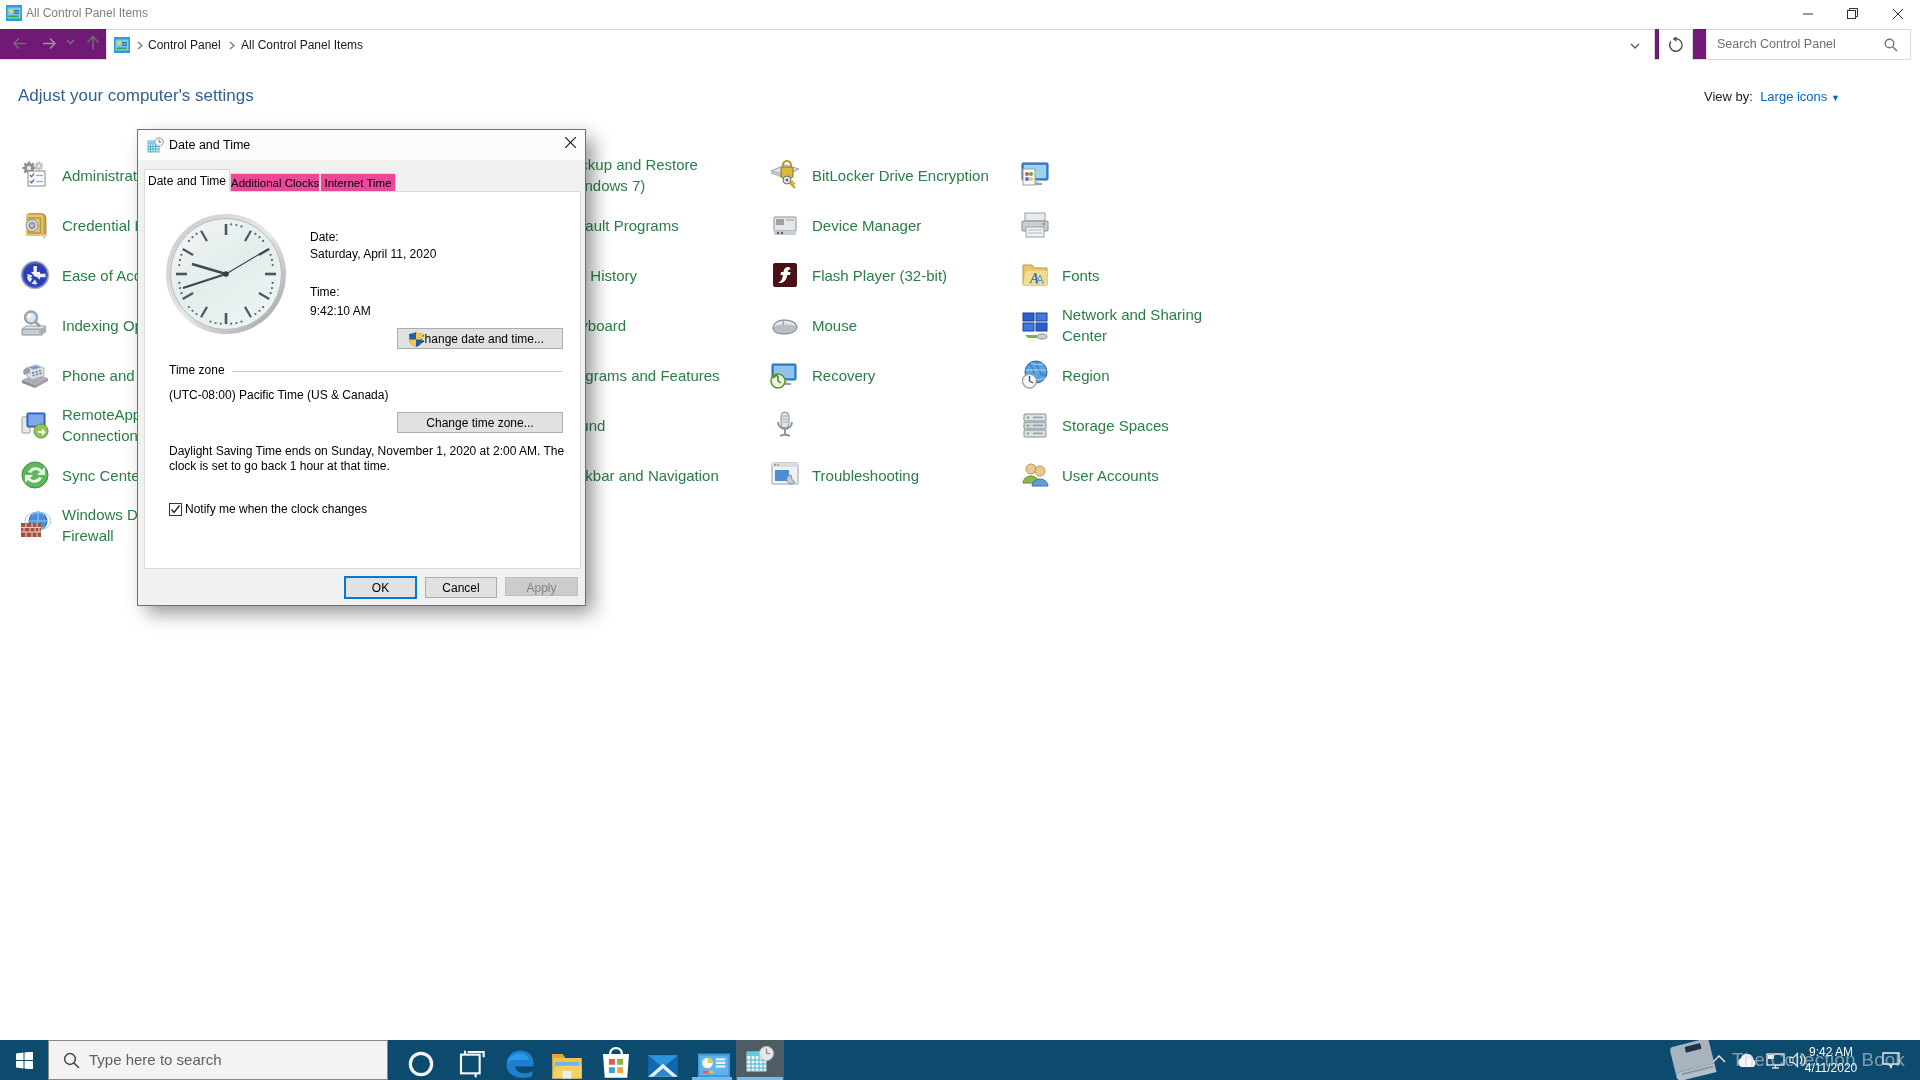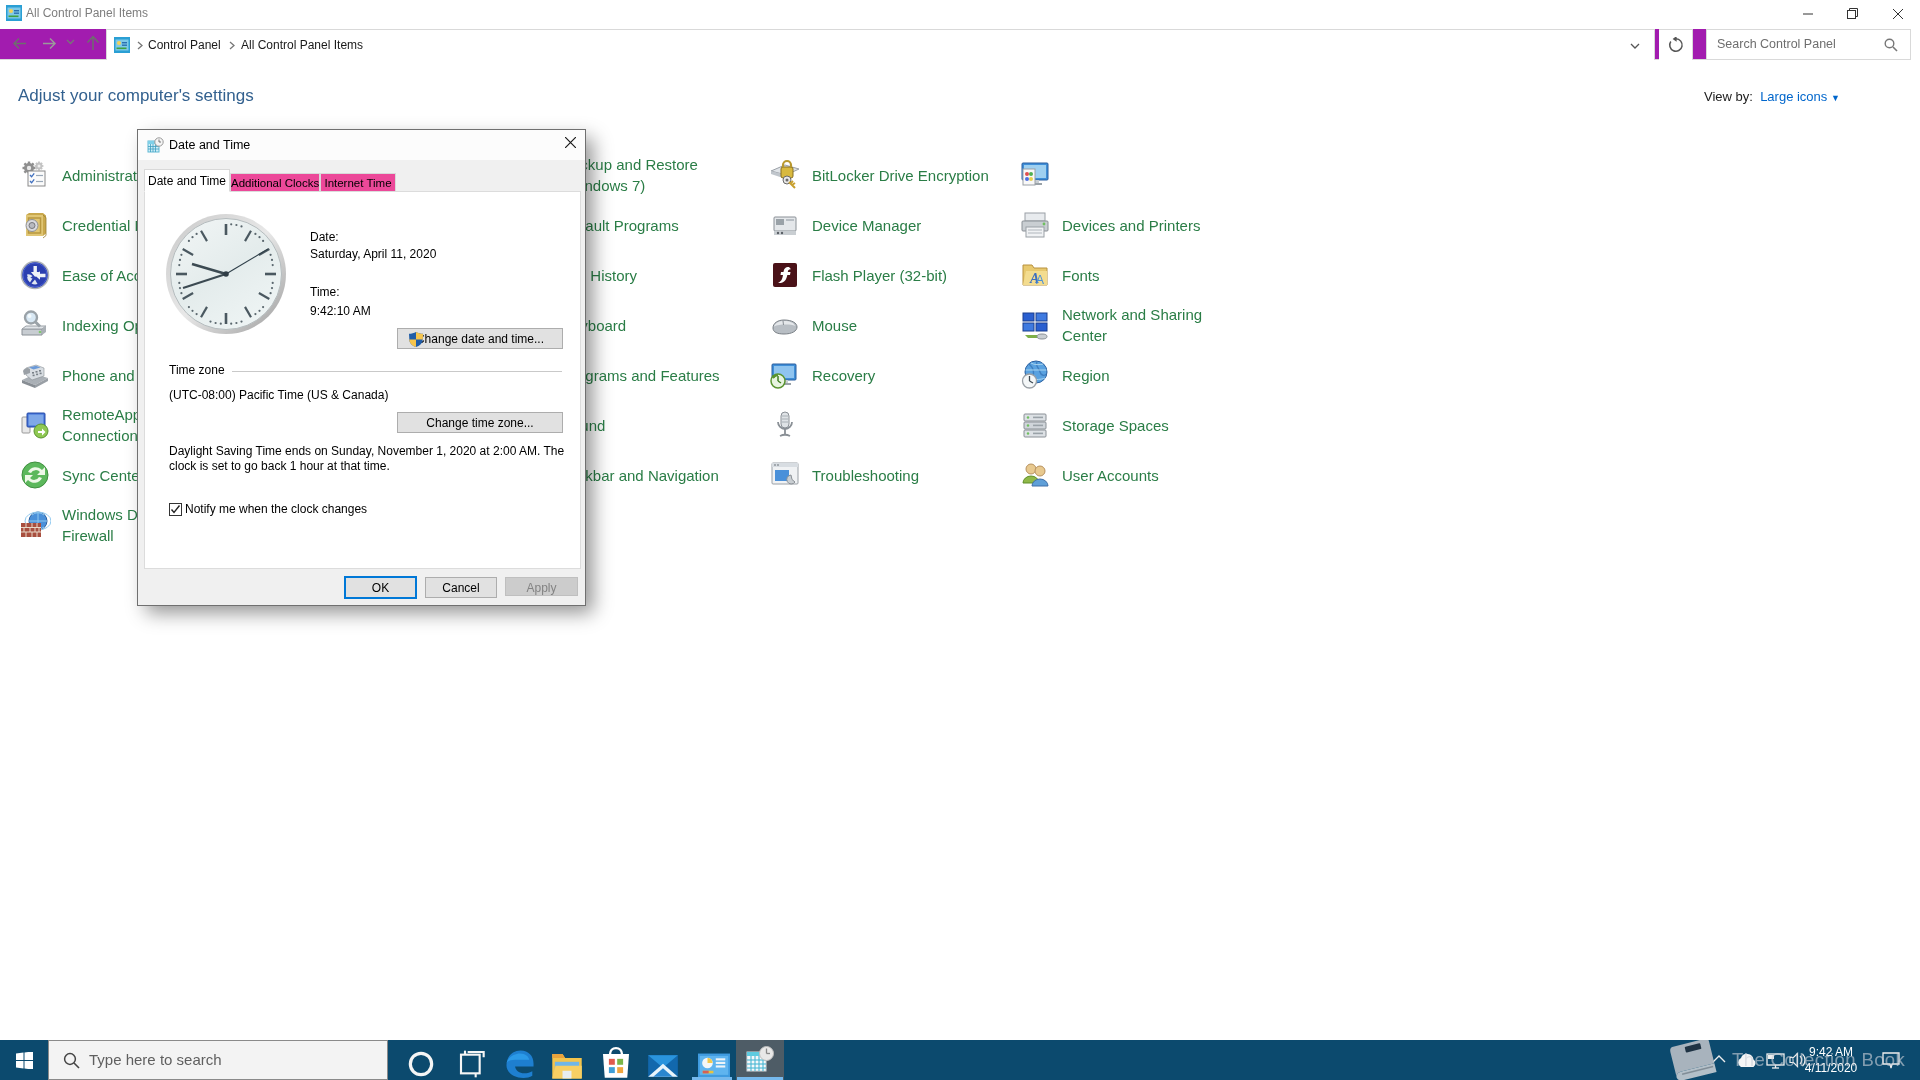--- a/index.html
+++ b/index.html
@@ -7,21 +7,21 @@
   font-family:"Liberation Sans", sans-serif; }
 .abs { position:absolute; }
 
 
 #titlebar { position:absolute; left:0; top:0; width:1920px; height:29px; background:#fff; }
 #titletext { position:absolute; left:26px; top:6px; font-size:12px; color:#7e7e7e; }
 .winbtn { position:absolute; top:0; width:45px; height:29px; color:#333; font-size:13px;
   text-align:center; line-height:29px; }
 
 
-#navbar { position:absolute; left:0; top:29px; width:1744px; height:31px; background:#a21caf;
+#navbar { position:absolute; left:0; top:29px; width:1744px; height:31px; background:#701a75;
   border-bottom:1px solid #d9d9d9; }
 .navarrow { position:absolute; }
 #addrbox { position:absolute; left:106px; top:0px; width:1549px; height:31px;
   border:1px solid #d9d9d9; border-bottom:none; background:#fff; }
 #refrbox { position:absolute; left:1659px; top:0px; width:34px; height:31px;
   border:1px solid #d9d9d9; border-left:none; border-bottom:none; background:#fff; }
 #searchbox { position:absolute; left:1706px; top:0px; width:205px; height:31px;
   border:1px solid #d9d9d9; background:#fff; color:#6e6e6e; font-size:12.5px; }
 
 
@@ -449,23 +449,20 @@
       <div class="cpicon"><svg width="32" height="32" viewBox="0 0 32 32">
           <rect x="6" y="4" width="20" height="8" fill="#e8ebee" stroke="#9aa0a6"></rect>
   <rect x="3" y="12" width="26" height="10" rx="1" fill="#c9ced2" stroke="#8a9096"></rect>
   <rect x="7" y="18" width="18" height="10" fill="#f0f2f4" stroke="#9aa0a6"></rect>
   <circle cx="25" cy="15" r="1.4" fill="#6fbf5f"></circle>
   <g stroke="#b0b6bc" stroke-width="1">
             <line x1="9" y1="21" x2="23" y2="21"></line>
             <line x1="9" y1="24" x2="23" y2="24"></line>
           </g>
         </svg></div>
-      <div class="cplabel">
-        <span>Devices and Printers</span>
-      </div>
     </div>
     <div class="cpitem" style="left:1019px;top:250px">
       <div class="cpicon"><svg width="32" height="32" viewBox="0 0 32 32">
           <path d="M4 6 h9 l2 3 h13 v17 h-24 z" fill="#e8c96f" stroke="#b8923f"></path>
   <path d="M4 26 L7 12 H28 L28 26 Z" fill="#f3dc8f"></path>
   <text x="11" y="24" font-family="Liberation Serif" font-size="14" fill="#3f6fbf" font-style="italic" font-weight="bold">A</text>
   <text x="17" y="25" font-family="Liberation Sans" font-size="12" fill="#4a90d9">A</text>
         </svg></div>
       <div class="cplabel">
         <span>Fonts</span>

